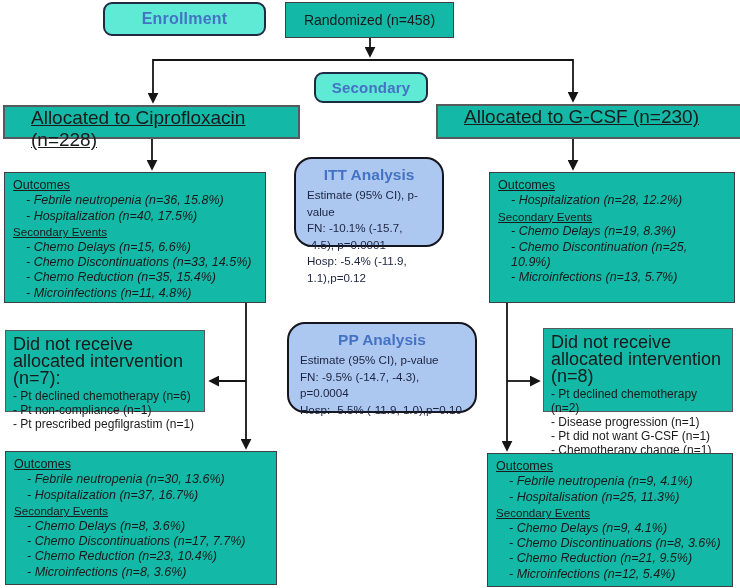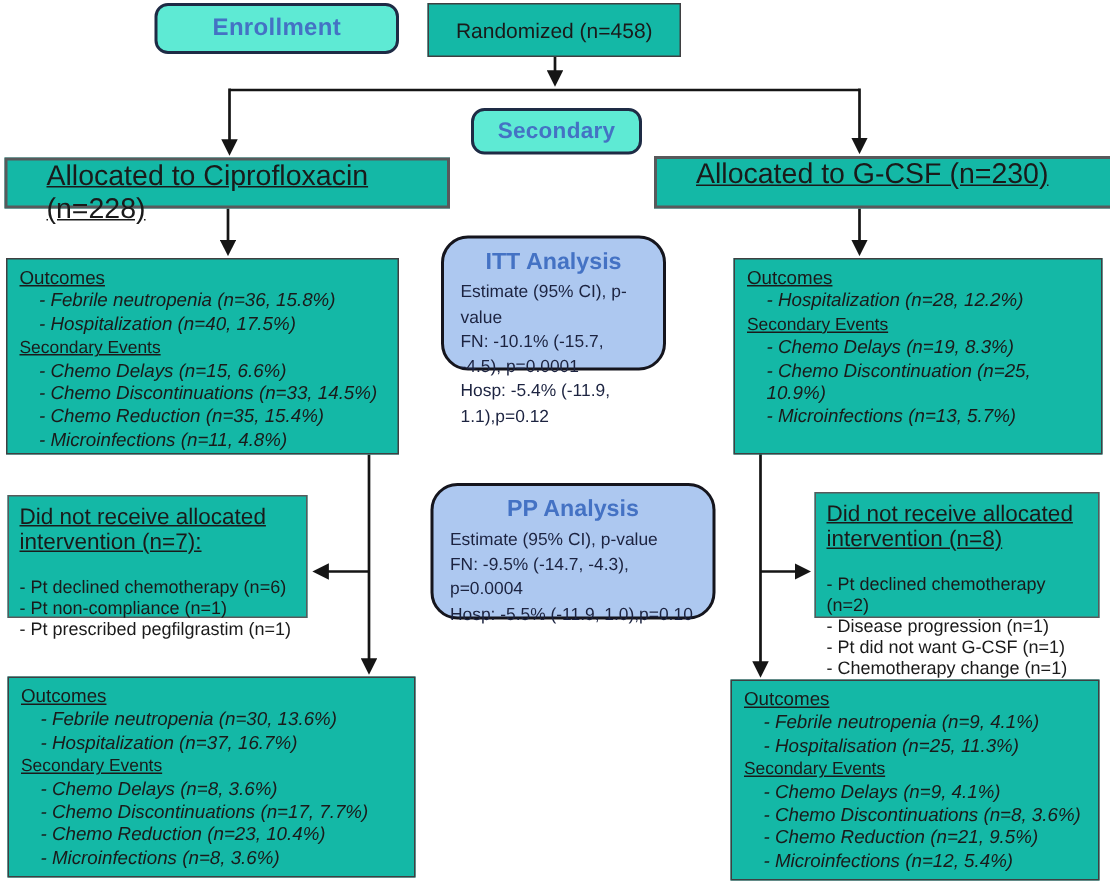--- a/index.html
+++ b/index.html
@@ -18,21 +18,21 @@
   .plain{border:1.5px solid #3f3f41;display:flex;align-items:center;justify-content:center;font-size:14px;}
   .alloc{border:2px solid #58595b;display:flex;align-items:flex-start;padding-left:26px;font-size:19px;}
   .alloc .u{text-decoration:underline;}
   
   .ob{border:1.5px solid #3f3f41;padding:5px 8px 4px 8px;font-size:12.5px;line-height:15.4px;}
   .ob .hdr{text-decoration:underline;}
   .ob .hdr2{text-decoration:underline;font-size:11.6px;}
   .ob .itm{padding-left:13px;font-style:italic;}
   
   .dnr{border:1.5px solid #58595b;padding:5px 7px;font-size:12px;line-height:14px;}
-  .dnr .hdr{text-decoration:underline;font-size:15px;line-height:17px;margin-bottom:14px;}
+  .dnr .hdr{font-size:18px;line-height:17px;margin-bottom:2px;}
   
   .analysis{
     background:#adc8f0;border:2px solid #15151d;border-radius:18px;
     padding:7px 11px 6px 11px;
   }
   .analysis .ttl{text-align:center;color:#4472c4;font-weight:bold;font-size:15.5px;margin-bottom:3px;}
   .analysis .ln{font-size:11.6px;line-height:16.5px;color:#1c2340;}
   svg.connectors{position:absolute;left:0;top:0;pointer-events:none;}
 </style>
 </head>

